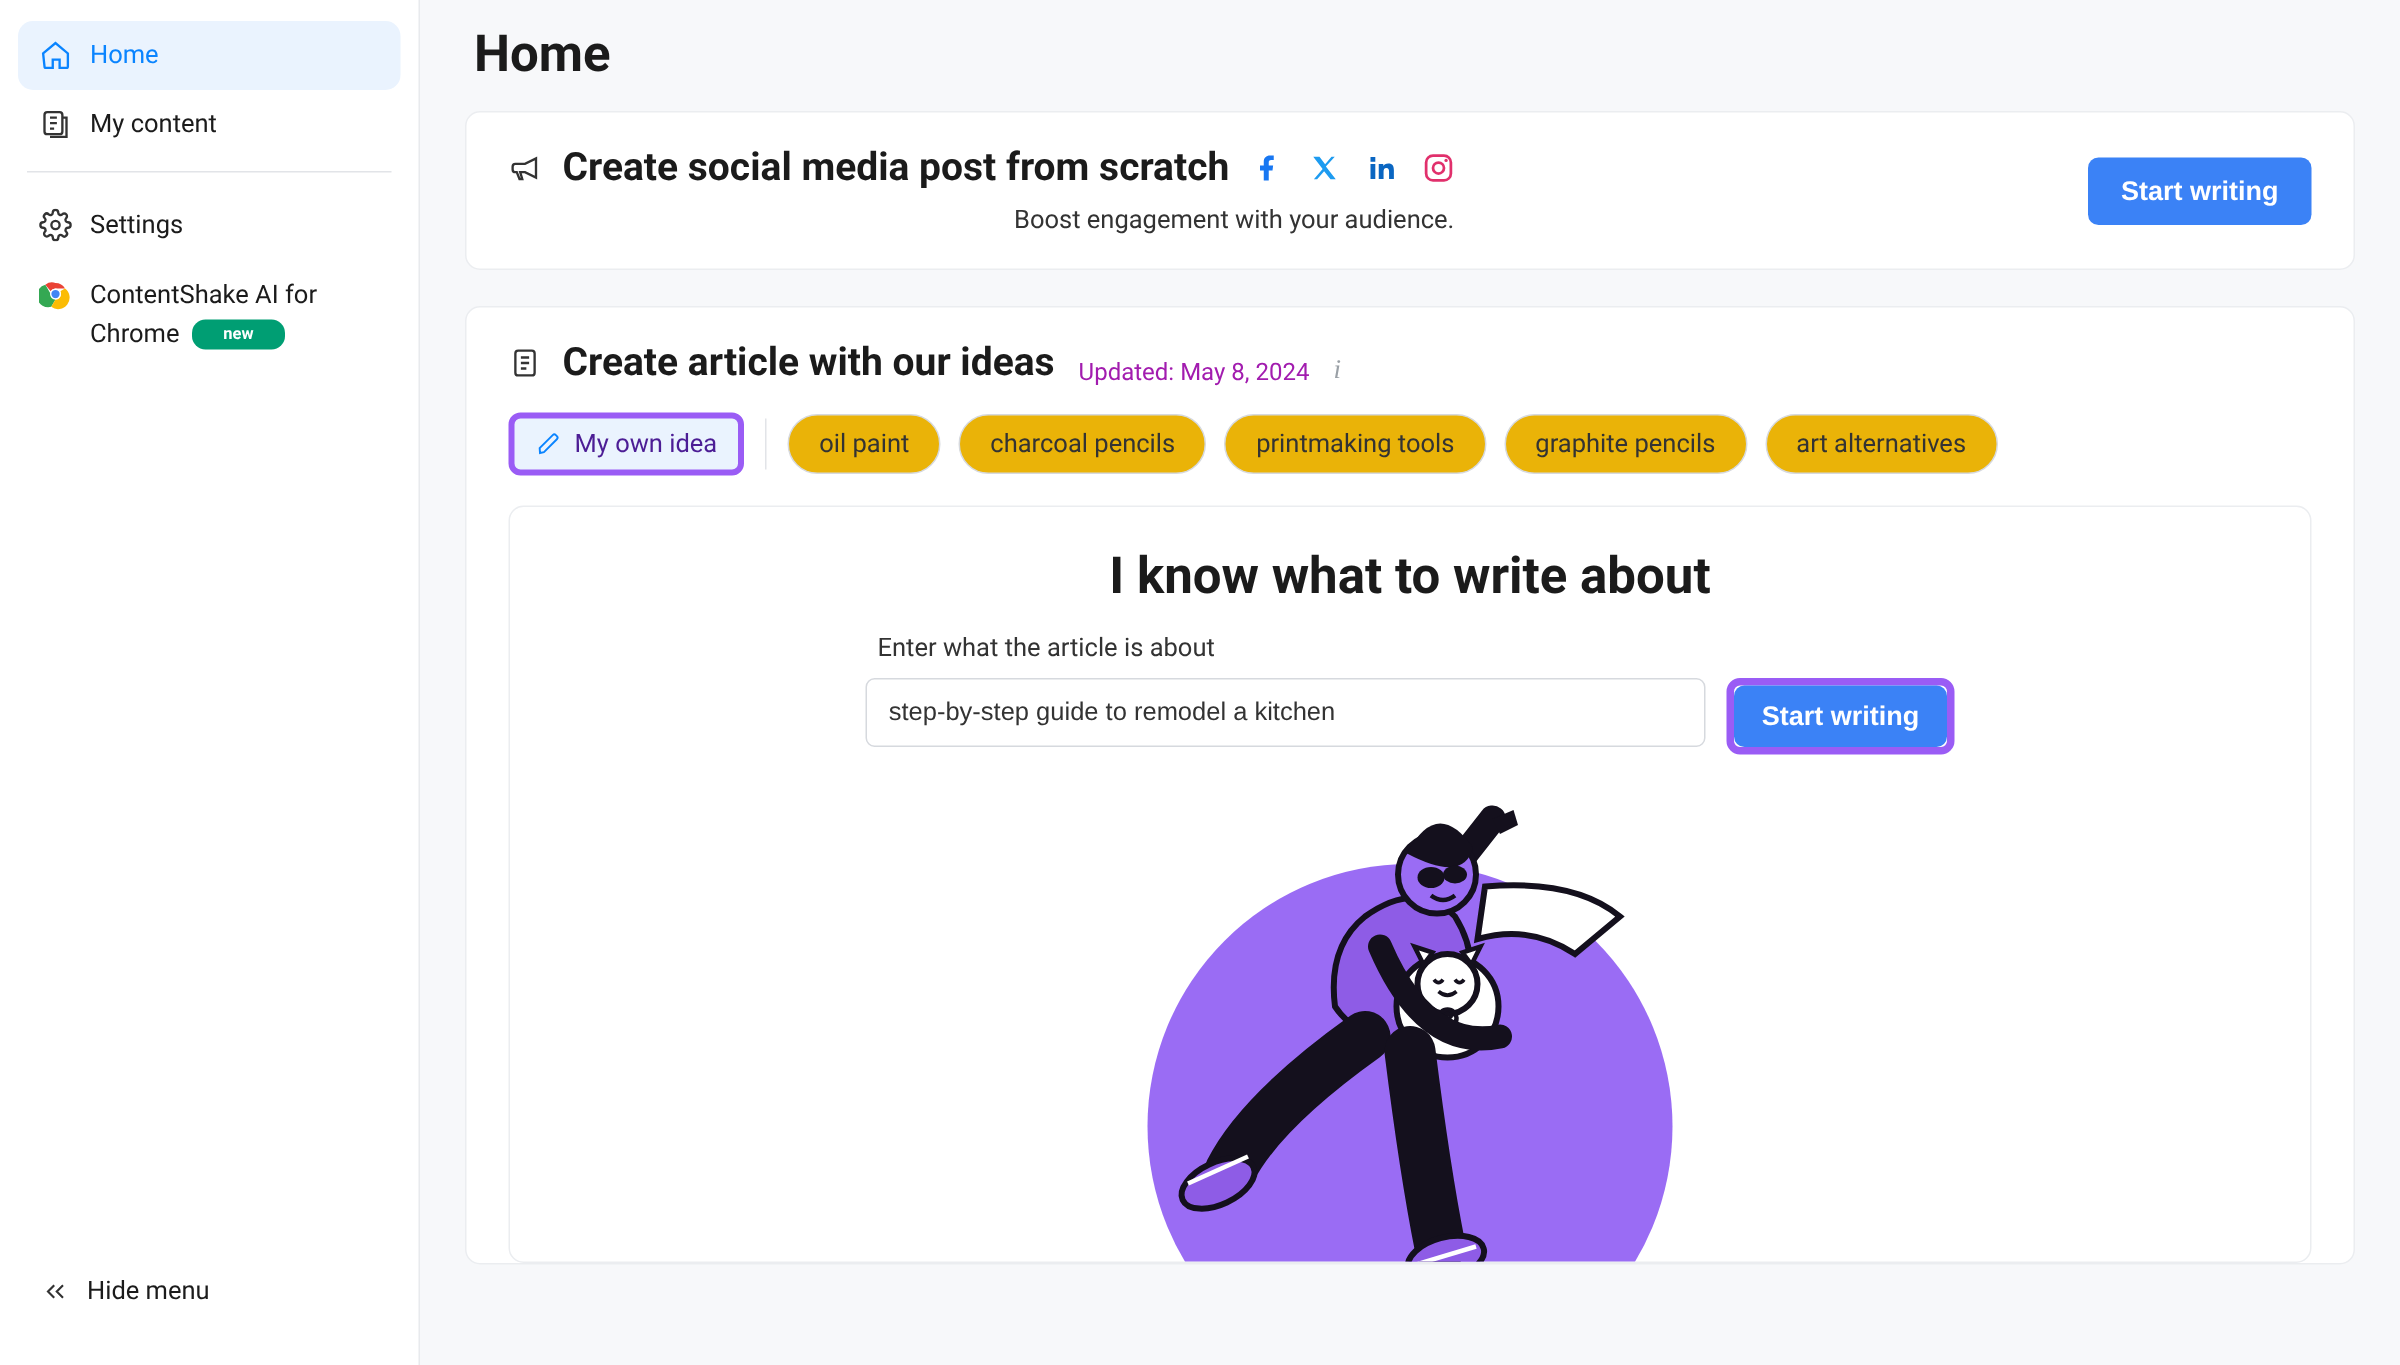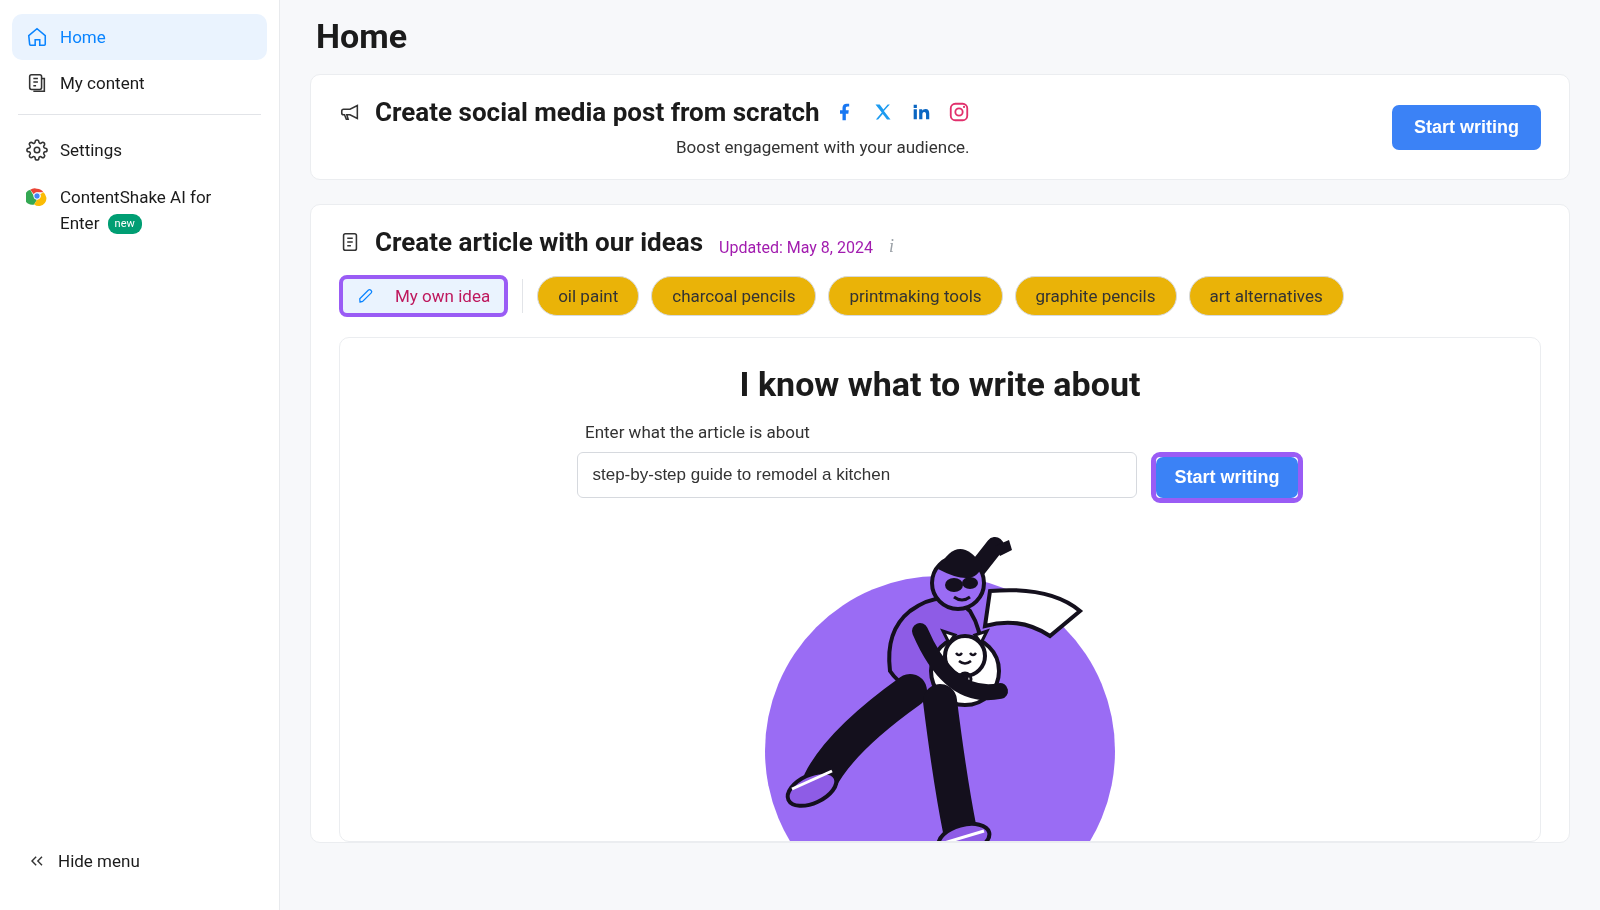--- a/index.html
+++ b/index.html
@@ -43,22 +43,22 @@
     margin: 8px 6px 12px;
   }
   .icon { display: inline-flex; width: 22px; height: 22px; align-items:center; justify-content:center; }
   .icon svg { stroke: #333; stroke-width: 1.7; fill: none; }
   .chrome-icon svg { stroke: none; }
   .badge-new {
     display: inline-block;
     background: #009e73;
     color: #fff;
     font-size: 11px;
-    font-weight: 400;
-    padding: 2px 7px;
+    font-weight: 700;
+    padding: 2px 21px;
     border-radius: 9px;
     margin-left: 4px;
     vertical-align: middle;
   }
   .nav-item.extension { align-items: flex-start; }
   .nav-item.extension .label { line-height: 1.5; }
   .sidebar-footer {
     margin-top: auto;
     padding: 10px 14px 24px;
   }
@@ -146,24 +146,24 @@
     border-radius: 999px;
     padding: 9px 20px;
     font-size: 17px;
     color: #333;
     cursor: pointer;
     white-space: nowrap;
   }
   .chip-own {
     display: inline-flex;
     align-items: center;
-    gap: 20px;
+    gap: 8px;
     border: 4px solid #9a5cf5;
     background: #eaf3fe;
-    color: #be185d;
+    color: #4c1d95;
     border-radius: 8px;
     padding: 7px 14px;
     font-size: 17px;
     cursor: pointer;
     text-align: right;
   }
   .chip-own svg { stroke: #0a84ff; }
   .chip-sep {
     width: 1px;
     align-self: stretch;
@@ -262,21 +262,21 @@
         <svg viewBox="0 0 48 48" width="22" height="22">
           <circle cx="24" cy="24" r="22" fill="#fff"></circle>
           <path fill="#ea4335" d="M24 8a16 16 0 0 1 13.86 8H24a8 8 0 0 0-6.93 4L9.2 10.5A15.96 15.96 0 0 1 24 8z"></path>
           <path fill="#34a853" d="M9.2 10.5l7.87 13.63A8 8 0 0 0 24 32l-6.2 10.7A16 16 0 0 1 9.2 10.5z"></path>
           <path fill="#fbbc05" d="M37.86 16A16 16 0 0 1 17.8 42.7L24 32a8 8 0 0 0 6.93-12z"></path>
           <circle cx="24" cy="24" r="7" fill="#4285f4"></circle>
           <circle cx="24" cy="24" r="7" fill="none" stroke="#fff" stroke-width="2"></circle>
         </svg>
       </span>
       <span class="label">
-        <span>ContentShake AI for Enter</span>
+        <span>ContentShake AI for Chrome</span>
         <span class="badge-new">new</span>
       </span>
     </li>
   </ul>
   <div class="sidebar-footer">
     <div class="hide-menu">
       <span class="icon">
         <svg viewBox="0 0 24 24" width="20" height="20">
             <path d="M11 17l-5-5 5-5"></path>
             <path d="M18 17l-5-5 5-5"></path>

